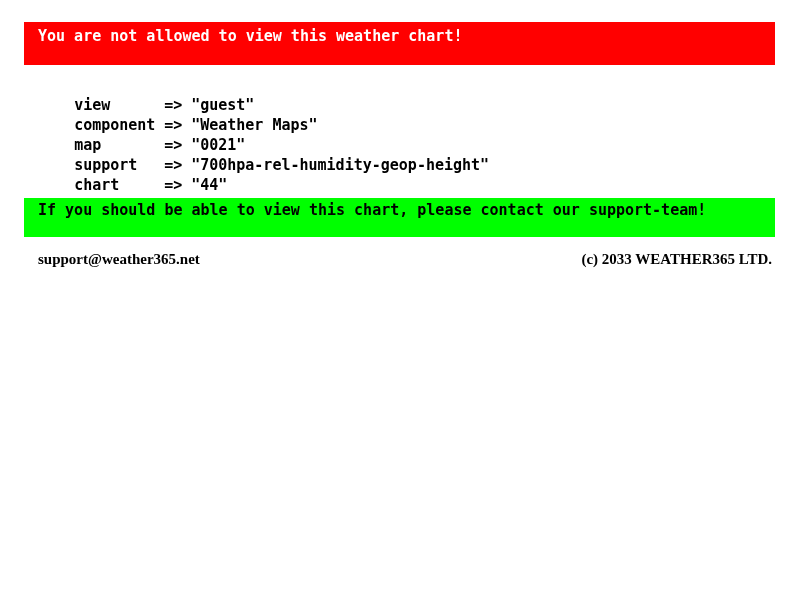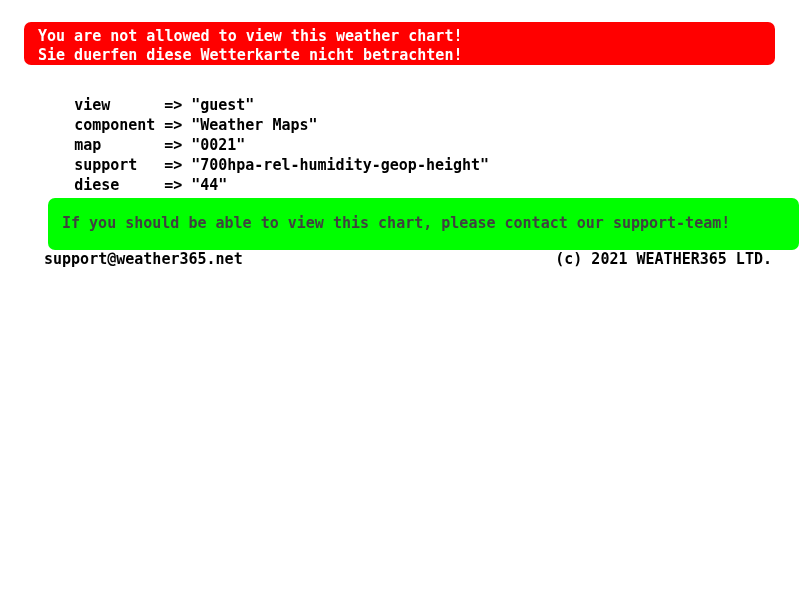--- a/index.html
+++ b/index.html
@@ -16,36 +16,34 @@
     font-weight: bold;
     font-size: 15px;
     color: #000000;
   }
   .banner {
     position: absolute;
     left: 24px;
     width: 737px;
     padding-left: 14px;
     line-height: 19px;
-    border-radius: 7px;
   }
   .banner-error {
     top: 22px;
     height: 38px;
     padding-top: 5px;
     background: #ff0000;
     color: #ffffff;
   }
   .banner-info {
     top: 198px;
     height: 36px;
-    padding-top: 16px;
+    padding-top: 3px;
     background: #00ff00;
-    color: #404040;
-    margin-left: 24px;
+    color: #000000;
   }
   .banner .line {
     white-space: pre;
   }
   .details {
     position: absolute;
     left: 38px;
     top: 81px;
   }
   .detail-row {
@@ -56,63 +54,63 @@
   .detail-key {
     display: inline-block;
     width: 90px;
   }
   .detail-arrow {
     display: inline-block;
     width: 27px;
   }
   .footer {
     position: absolute;
-    left: 44px;
+    left: 38px;
     right: 28px;
     top: 251px;
     height: 16px;
     line-height: 16px;
+    font-family: Liberation Serif, serif;
   }
   .footer-email {
     position: absolute;
     left: 0;
     white-space: pre;
   }
   .footer-copyright {
     position: absolute;
     right: 0;
     white-space: pre;
   }
 </style>
 </head>
 <body>
 
 <div class="banner banner-error">
   <div class="line">You are not allowed to view this weather chart!</div>
-  <div class="line">Sie duerfen diese Wetterkarte nicht betrachten!</div>
 </div>
 
 <div class="details">
   <div class="detail-row">
     <span class="detail-key">view</span><span class="detail-arrow">=&gt;</span><span class="detail-value">"guest"</span>
   </div>
   <div class="detail-row">
     <span class="detail-key">component</span><span class="detail-arrow">=&gt;</span><span class="detail-value">"Weather Maps"</span>
   </div>
   <div class="detail-row">
     <span class="detail-key">map</span><span class="detail-arrow">=&gt;</span><span class="detail-value">"0021"</span>
   </div>
   <div class="detail-row">
     <span class="detail-key">support</span><span class="detail-arrow">=&gt;</span><span class="detail-value">"700hpa-rel-humidity-geop-height"</span>
   </div>
   <div class="detail-row">
-    <span class="detail-key">diese</span><span class="detail-arrow">=&gt;</span><span class="detail-value">"44"</span>
+    <span class="detail-key">chart</span><span class="detail-arrow">=&gt;</span><span class="detail-value">"44"</span>
   </div>
 </div>
 
 <div class="banner banner-info">
   <div class="line">If you should be able to view this chart, please contact our support-team!</div>
 </div>
 
 <div class="footer">
   <span class="footer-email">support@weather365.net</span>
-  <span class="footer-copyright">(c) 2021 WEATHER365 LTD.</span>
+  <span class="footer-copyright">(c) 2033 WEATHER365 LTD.</span>
 </div>
 
 </body></html>

